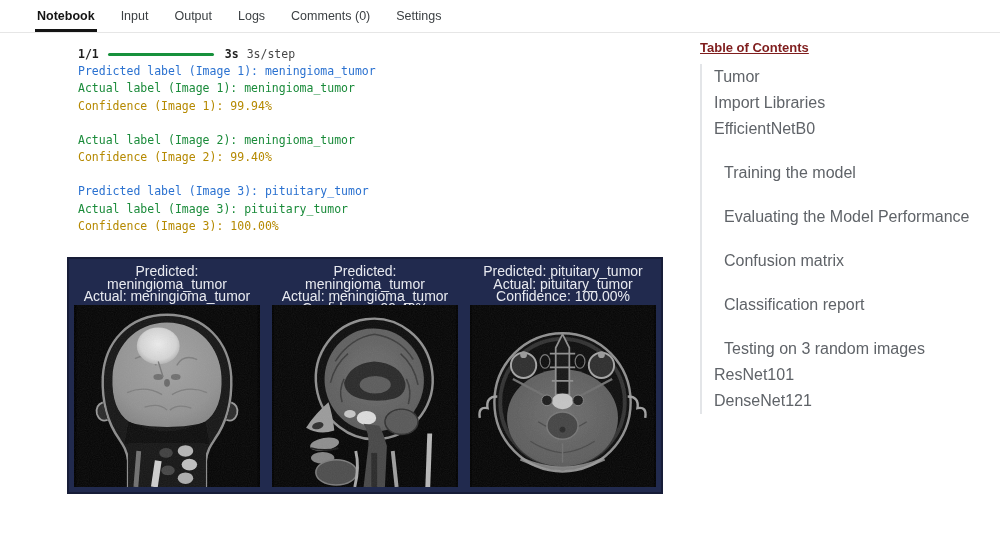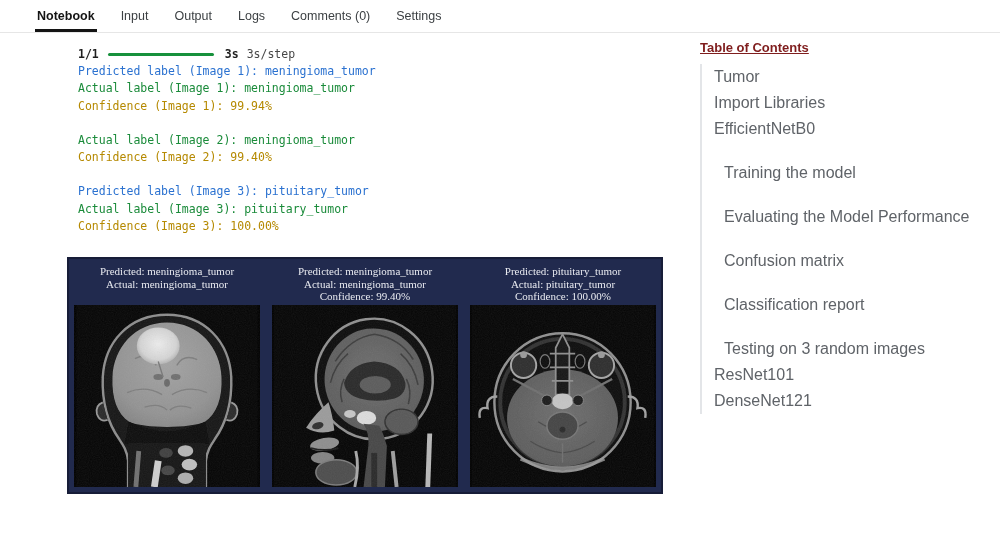--- a/index.html
+++ b/index.html
@@ -28,22 +28,22 @@
   .line{white-space:pre;}
   .line.blue{color:var(--ansi-blue,#2a71d0);}
   .line.green{color:var(--ansi-green,#1a8b3a);}
   .line.yellow{color:var(--ansi-yellow,#b58900);}
 
   
   .figure{margin:22px 0 0 67px;width:596px;height:237px;box-sizing:border-box;
           background:var(--figure-bg,#212a4e);border:2px solid var(--figure-border,#171d38);
           display:flex;gap:12px;padding:5px;}
   .panel{width:186px;display:flex;flex-direction:column;}
-  .panel-title{height:40px;text-align:center;color:#e8eaf0;font-size:11px;line-height:12.3px;
-               font-family:Liberation Serif, serif;padding-top:1px;}
+  .panel-title{height:40px;text-align:center;color:#e8eaf0;font-size:14px;line-height:12.3px;
+               font-family:Liberation Sans, sans-serif;padding-top:1px;}
   .mri{flex:1;background:#000;overflow:hidden;}
   .mri svg{display:block;width:100%;height:100%;}
 
   
   .toc{position:absolute;left:700px;top:40px;width:292px;}
   .toc-title{margin:0;font-size:13px;font-weight:700;color:#7f1d1d;text-decoration:underline;}
   .toc-list{list-style:none;margin:9px 0 0;padding:0;border-left:2px solid #e3e5e8;}
   .toc-item{height:26px;display:flex;align-items:center;font-size:16px;color:#5f6368;
             padding-left:12px;position:relative;cursor:pointer;}
   .toc-item.lvl2{padding-left:22px;margin-top:18px;}

